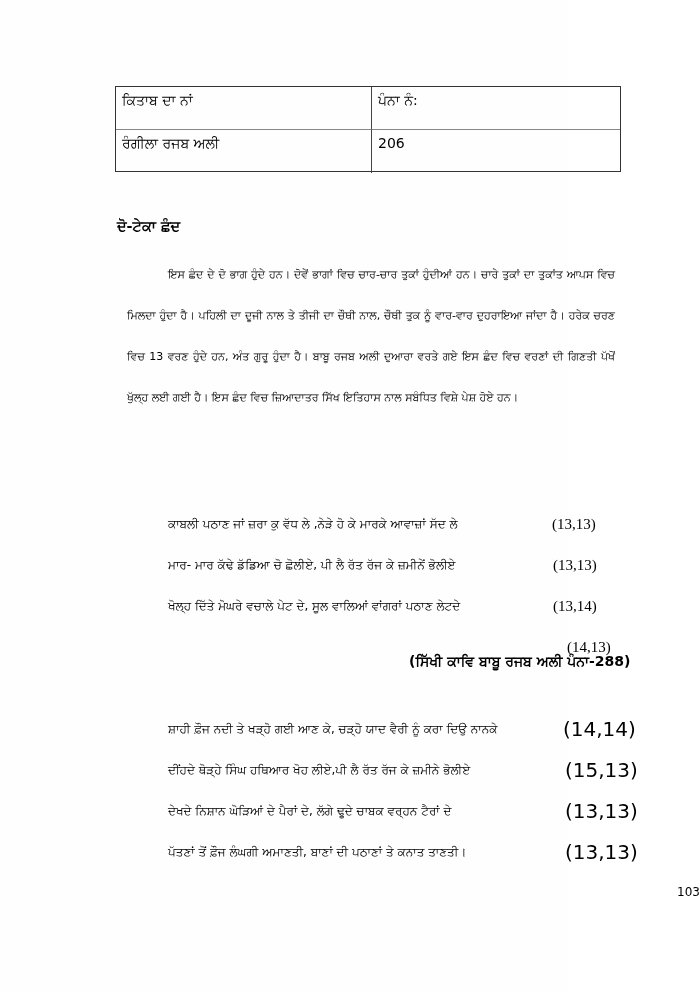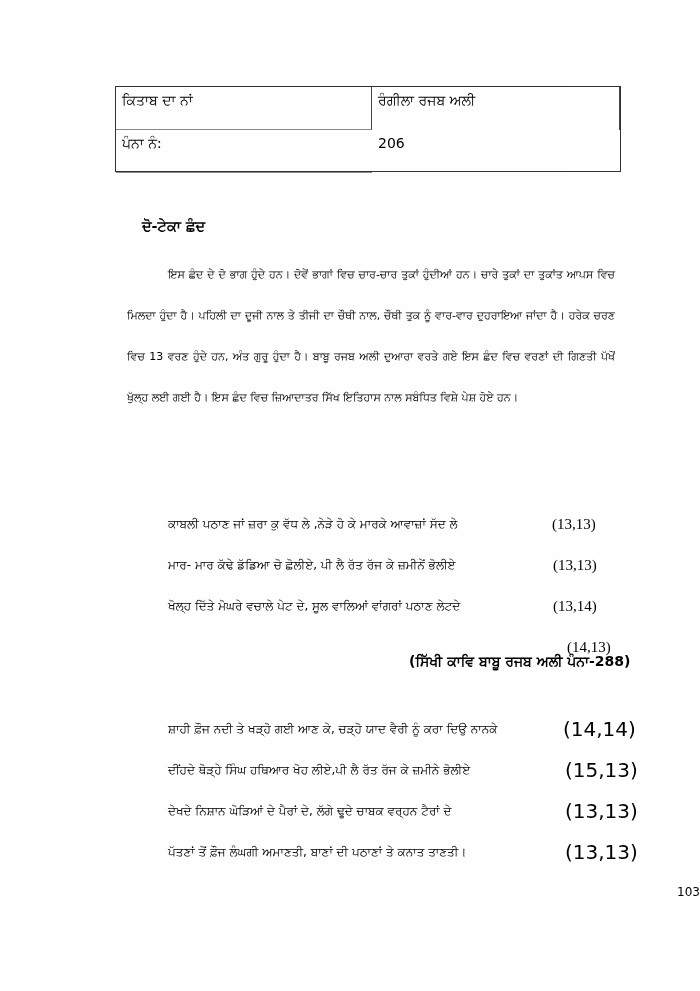--- a/index.html
+++ b/index.html
@@ -16,21 +16,21 @@
       display: grid; grid-template-columns: 256px 1fr; grid-template-rows: 43px 43px;
     }
     .cell {
       box-sizing: border-box; padding: 4px 6px; font-size: 14px; line-height: 18px;
     }
     .cell.col1 { border-right: 1.5px solid #444; }
     .cell.row1 { border-bottom: 1.5px solid #888; }
 
     
     .heading {
-      position: absolute; left: 142px; top: 218px;
+      position: absolute; left: 117px; top: 218px;
       font-size: 14.5px; font-weight: bold;
     }
 
     
     .para {
       position: absolute; left: 127px; top: 254px; width: 488px;
       font-size: 11px; line-height: 41px; text-align: justify;
       text-indent: 41px;
     }
 
@@ -52,22 +52,22 @@
       font-size: 12px; font-family: "DejaVu Sans", sans-serif;
     }
   </style>
 </head>
 <body>
 
 <div class="page">
 
   <div class="book-table">
     <div class="cell col1 row1">ਕਿਤਾਬ ਦਾ ਨਾਂ</div>
+    <div class="cell row1">ਪੰਨਾ ਨੰ:</div>
     <div class="cell col1">ਰੰਗੀਲਾ ਰਜਬ ਅਲੀ</div>
-    <div class="cell row1">ਪੰਨਾ ਨੰ:</div>
     <div class="cell">206</div>
   </div>
 
   <div class="heading">ਦੋ-ਟੇਕਾ ਛੰਦ</div>
 
   <div class="para">ਇਸ ਛੰਦ ਦੇ ਦੋ ਭਾਗ ਹੁੰਦੇ ਹਨ। ਦੋਵੇਂ ਭਾਗਾਂ ਵਿਚ ਚਾਰ-ਚਾਰ ਤੁਕਾਂ ਹੁੰਦੀਆਂ ਹਨ। ਚਾਰੇ ਤੁਕਾਂ ਦਾ ਤੁਕਾਂਤ ਆਪਸ ਵਿਚ ਮਿਲਦਾ ਹੁੰਦਾ ਹੈ। ਪਹਿਲੀ ਦਾ ਦੂਜੀ ਨਾਲ ਤੇ ਤੀਜੀ ਦਾ ਚੌਥੀ ਨਾਲ, ਚੌਥੀ ਤੁਕ ਨੂੰ ਵਾਰ-ਵਾਰ ਦੁਹਰਾਇਆ ਜਾਂਦਾ ਹੈ। ਹਰੇਕ ਚਰਣ ਵਿਚ 13 ਵਰਣ ਹੁੰਦੇ ਹਨ, ਅੰਤ ਗੁਰੂ ਹੁੰਦਾ ਹੈ। ਬਾਬੂ ਰਜਬ ਅਲੀ ਦੁਆਰਾ ਵਰਤੇ ਗਏ ਇਸ ਛੰਦ ਵਿਚ ਵਰਣਾਂ ਦੀ ਗਿਣਤੀ ਪੱਖੋਂ ਖੁੱਲ੍ਹ ਲਈ ਗਈ ਹੈ। ਇਸ ਛੰਦ ਵਿਚ ਜ਼ਿਆਦਾਤਰ ਸਿੱਖ ਇਤਿਹਾਸ ਨਾਲ ਸਬੰਧਿਤ ਵਿਸ਼ੇ ਪੇਸ਼ ਹੋਏ ਹਨ।</div>
 
   <div class="verse" style="top:514px;">ਕਾਬਲੀ ਪਠਾਣ ਜਾਂ ਜ਼ਰਾ ਕੁ ਵੱਧ ਲੇ ,ਨੇੜੇ ਹੋ ਕੇ ਮਾਰਕੇ ਆਵਾਜ਼ਾਂ ਸੱਦ ਲੇ</div>
   <div class="tag tag-serif" style="left:552px; top:514px;">(13,13)</div>
 

